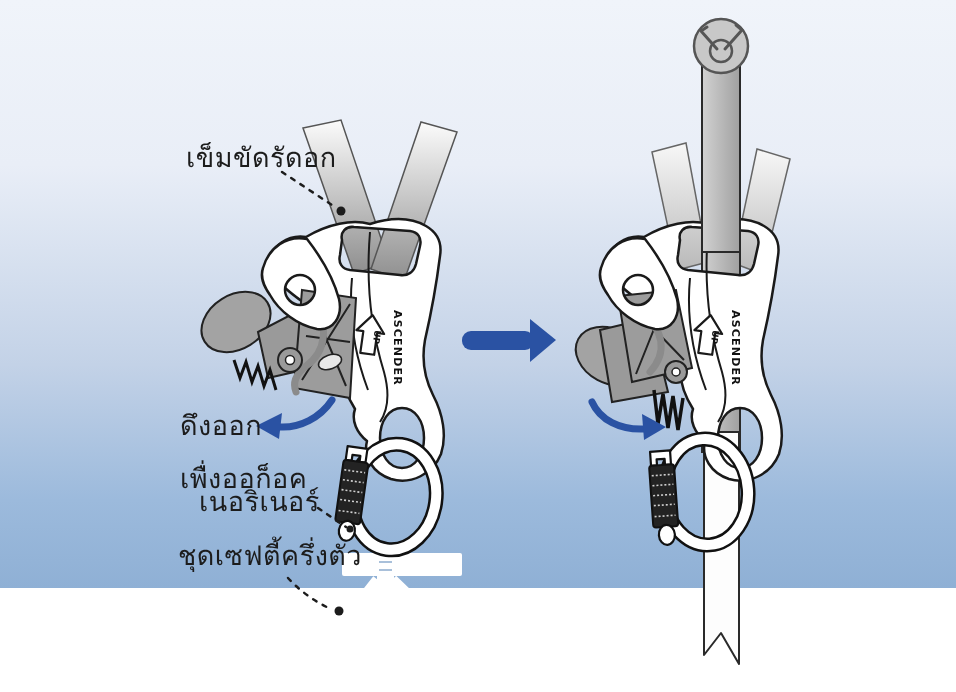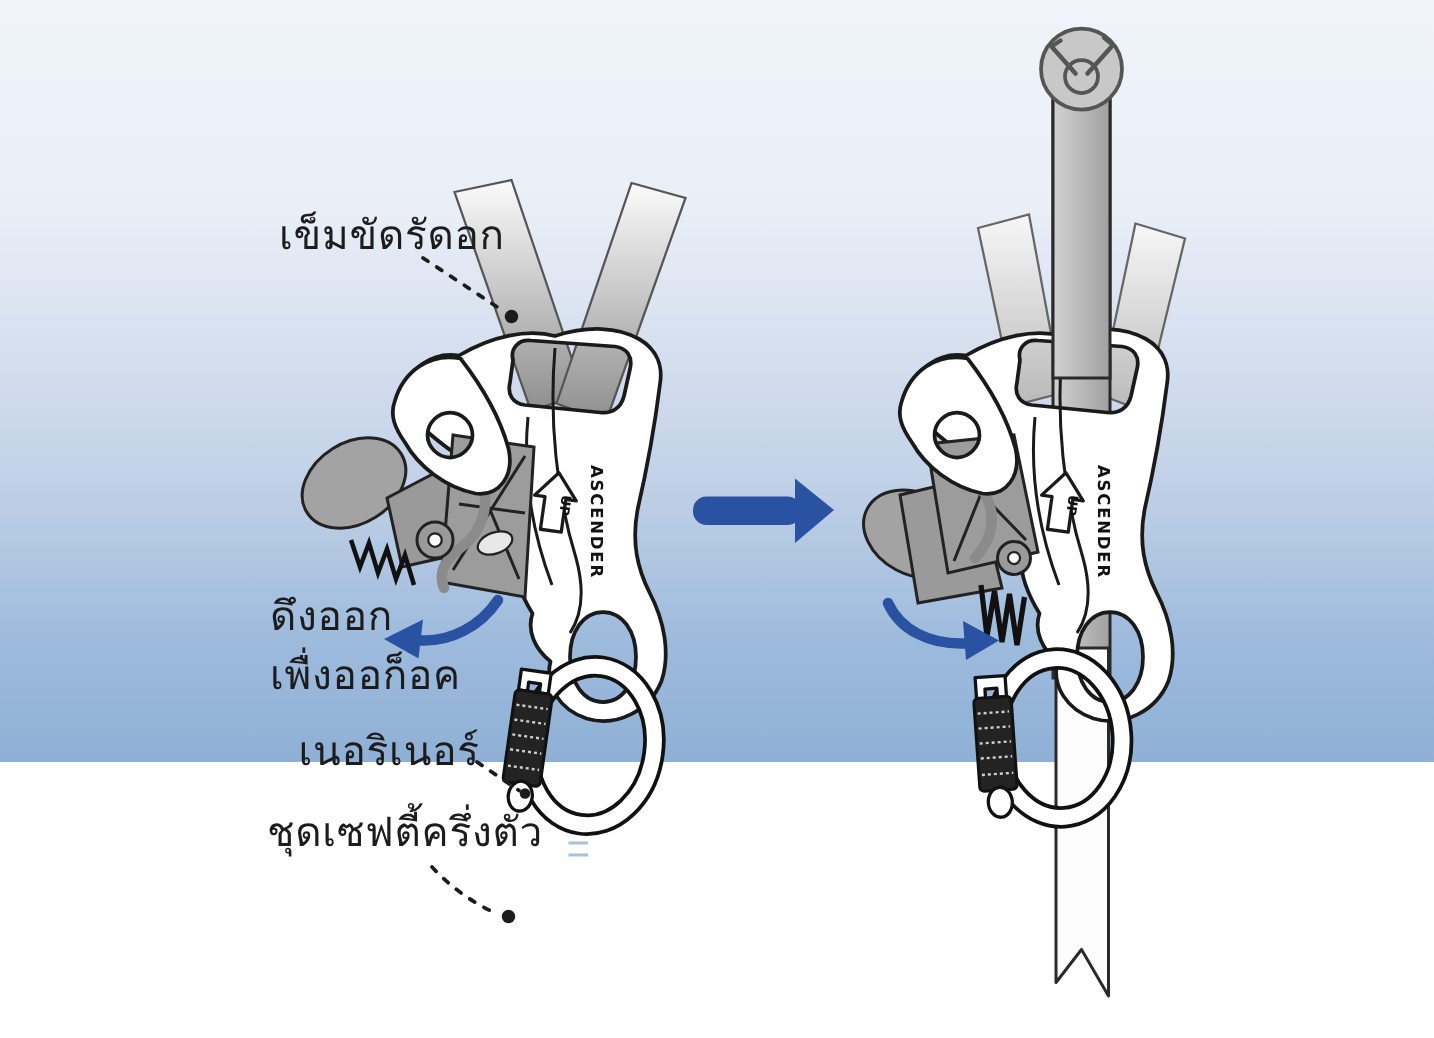--- a/index.html
+++ b/index.html
@@ -1,29 +1,29 @@
 <!DOCTYPE html>
 <html><head>
 <meta charset="utf-8">
 <style>
   html,body{margin:0;padding:0;}
   body{
     width:956px;height:692px;overflow:hidden;
     font-family:"DejaVu Sans","Liberation Sans",sans-serif;
   }
   .stage{
-    position:relative;width:956px;height:508px;
+    position:relative;width:956px;height:588px;
     background:linear-gradient(180deg,#f0f4fa 0%,#e9eef7 28%,#c3d2e7 62%,#9cbadc 85%,#8fb0d5 100%);
   }
   .stage svg{position:absolute;left:0;top:0;}
   .lbl{
     position:absolute;color:#1c1c1c;font-size:27px;line-height:1.45;
     white-space:nowrap;letter-spacing:.5px;
   }
-  .lbl .line{display:block;}
+  .lbl .line{display:block;margin-top:14px;}
 </style>
 </head>
 <body>
 
 <div class="stage">
 
   <svg width="956" height="692" viewBox="0 0 956 692">
     <defs>
       <linearGradient id="stripGrad" x1="0" y1="0" x2="0" y2="1">
         <stop offset="0" stop-color="#fbfbfb"></stop>

